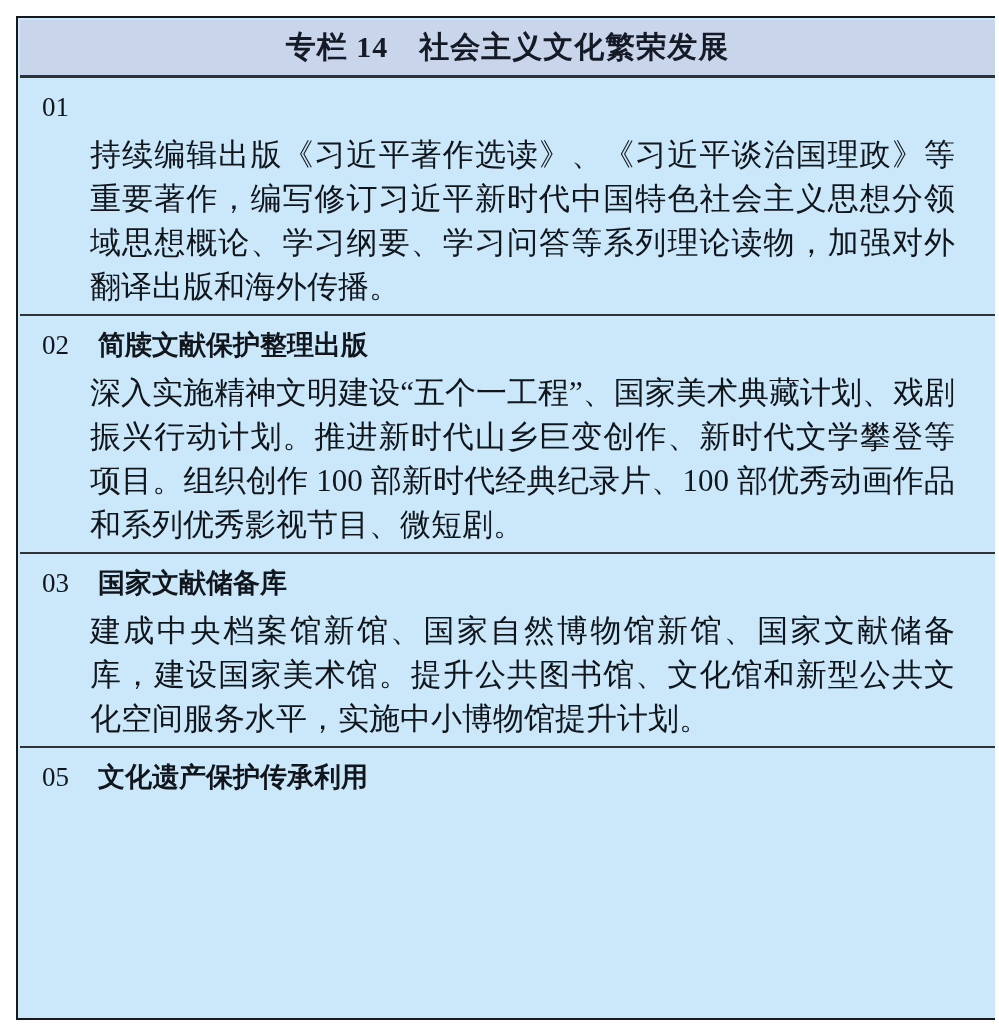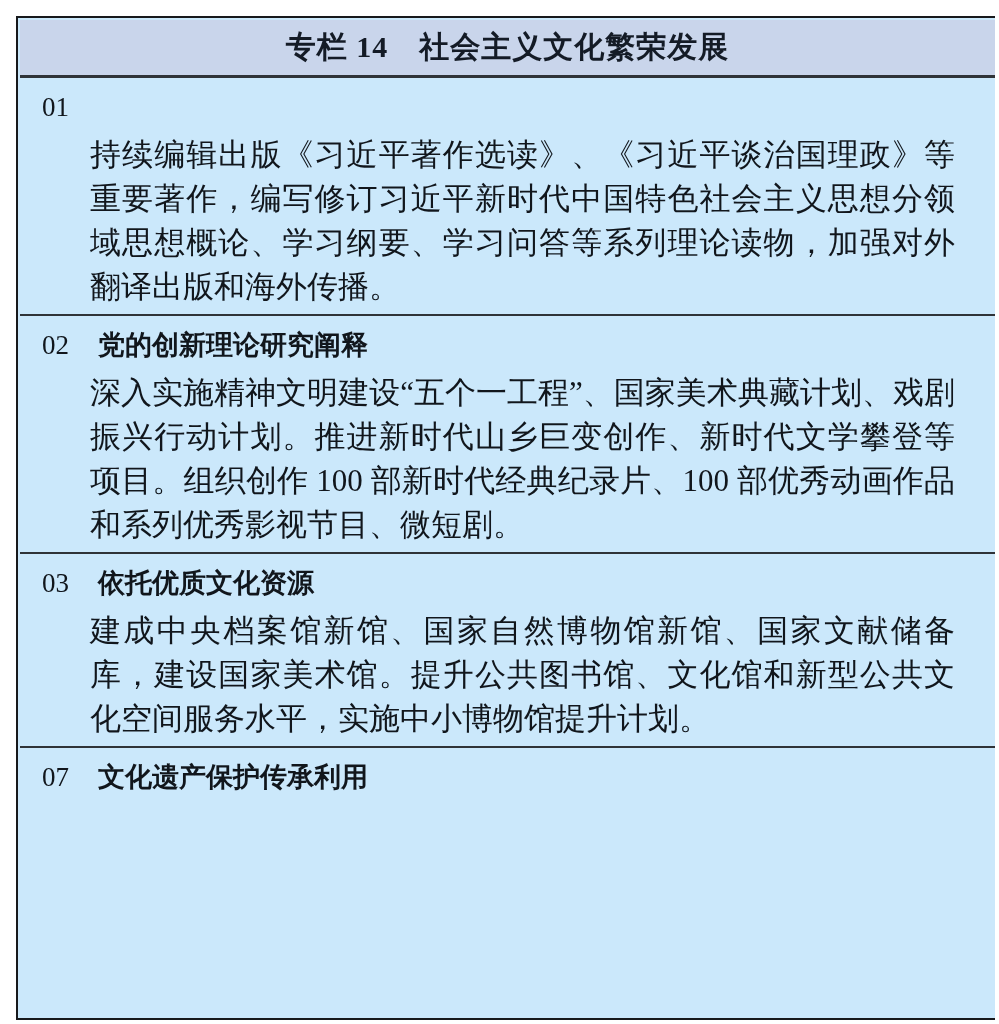--- a/index.html
+++ b/index.html
@@ -83,35 +83,35 @@
     <div class="section">
       <div class="section-head">
         <span class="section-num">01</span>
       </div>
       <p class="section-body">持续编辑出版《习近平著作选读》、《习近平谈治国理政》等重要著作，编写修订习近平新时代中国特色社会主义思想分领域思想概论、学习纲要、学习问答等系列理论读物，加强对外翻译出版和海外传播。</p>
     </div>
 
     <div class="section">
       <div class="section-head">
         <span class="section-num">02</span>
-        <span class="section-title">党的创新理论研究阐释</span>
+        <span class="section-title">简牍文献保护整理出版</span>
       </div>
       <p class="section-body">深入实施精神文明建设“五个一工程”、国家美术典藏计划、戏剧振兴行动计划。推进新时代山乡巨变创作、新时代文学攀登等项目。组织创作 100 部新时代经典纪录片、100 部优秀动画作品和系列优秀影视节目、微短剧。</p>
     </div>
 
     <div class="section">
       <div class="section-head">
         <span class="section-num">03</span>
-        <span class="section-title">依托优质文化资源</span>
+        <span class="section-title">国家文献储备库</span>
       </div>
       <p class="section-body">建成中央档案馆新馆、国家自然博物馆新馆、国家文献储备库，建设国家美术馆。提升公共图书馆、文化馆和新型公共文化空间服务水平，实施中小博物馆提升计划。</p>
     </div>
 
     <div class="section">
       <div class="section-head">
-        <span class="section-num">07</span>
+        <span class="section-num">05</span>
         <span class="section-title">文化遗产保护传承利用</span>
       </div>
     </div>
 
 
   </div>
 </div>
 
 </body></html>

